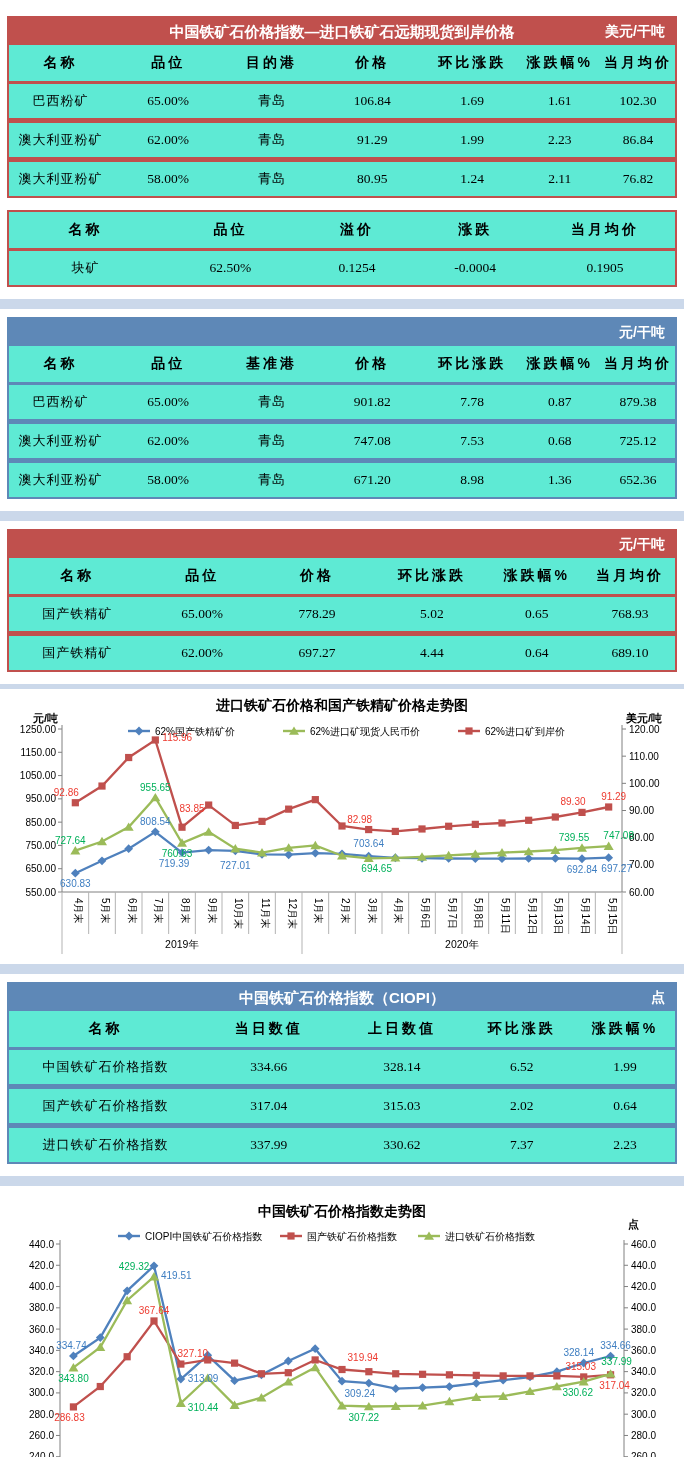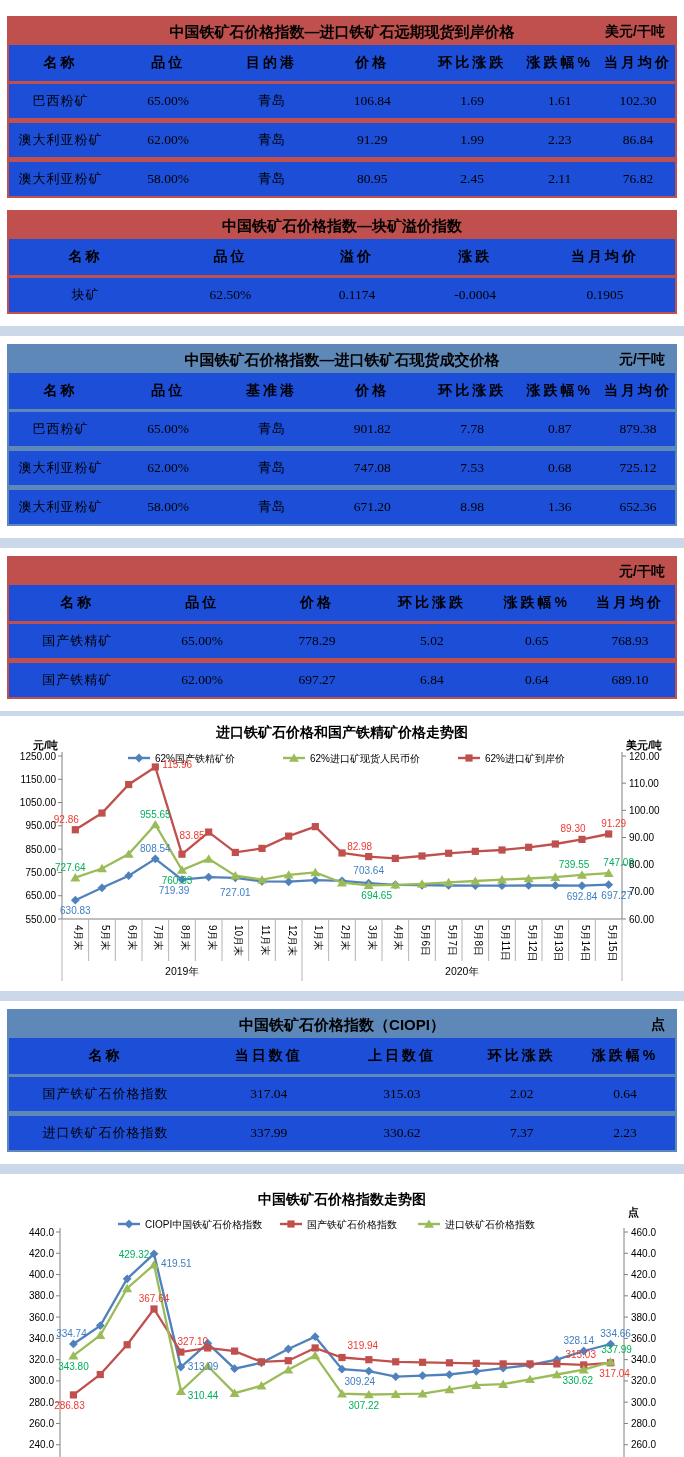--- a/index.html
+++ b/index.html
@@ -1,22 +1,22 @@
 <!DOCTYPE html>
 <html><head>
 <meta charset="utf-8">
 <style>
   html,body{margin:0;padding:0;}
   body{width:684px;background:#ffffff;font-family:"Liberation Sans",sans-serif;-webkit-font-smoothing:antialiased;}
   .band{height:10px;background:#cbd8ea;margin:8px 0;}
   .band.thin{height:5px;margin:5px 0;}
   .tbl{margin:8px 7px 12px 7px;border:2px solid var(--c);}
-  .tbl-head{position:relative;background:var(--c);color:#000000;height:27px;line-height:27px;text-align:center;font-weight:bold;font-size:15px;}
+  .tbl-head{position:relative;background:var(--c);color:#ffffff;height:27px;line-height:27px;text-align:center;font-weight:bold;font-size:15px;}
   .tbl-unit{position:absolute;right:10px;top:0;font-size:14px;font-weight:bold;}
-  .tbl table{width:100%;border-collapse:collapse;background:#1d4ed8;table-layout:fixed;}
+  .tbl table{width:100%;border-collapse:collapse;background:#5eead4;table-layout:fixed;}
   .tbl thead th{font-size:14px;font-weight:bold;color:#000;padding:9px 2px;letter-spacing:3px;border-bottom:3px solid var(--c);}
   .tbl tbody tr + tr td{border-top:5px solid var(--c);}
   .tbl td{font-size:13.5px;text-align:center;padding:8px 2px;color:#000;font-family:"Liberation Serif","DejaVu Serif",serif;}
   .tbl td.name{font-weight:normal;font-size:13px;font-family:"Liberation Sans",sans-serif;letter-spacing:1px;}
   .chart{margin:2px 0;}
   .chart svg{display:block;}
   svg text{font-family:"Liberation Sans",sans-serif;}
 </style>
 </head>
 <body>
@@ -66,33 +66,29 @@
             <td>91.29</td>
             <td>1.99</td>
             <td>2.23</td>
             <td>86.84</td>
           </tr>
           <tr>
             <td class="name">澳大利亚粉矿</td>
             <td>58.00%</td>
             <td>青岛</td>
             <td>80.95</td>
-            <td>2.45</td>
+            <td>1.24</td>
             <td>2.11</td>
             <td>76.82</td>
           </tr>
         </tbody>
       </table>
   </div>
 
   <div class="tbl" style="--c: #C0504D;">
-    <div class="tbl-head">
-      <span>中国铁矿石价格指数—块矿溢价指数</span>
-      
-    </div>
     <table>
         <colgroup>
           <col style="width: 23%;">
           <col style="width: 20.5%;">
           <col style="width: 17.5%;">
           <col style="width: 18%;">
           <col style="width: 21%;">
         </colgroup>
         <thead>
           <tr>
@@ -100,33 +96,32 @@
             <th>品位</th>
             <th>溢价</th>
             <th>涨跌</th>
             <th>当月均价</th>
           </tr>
         </thead>
         <tbody>
           <tr>
             <td class="name">块矿</td>
             <td>62.50%</td>
-            <td>0.1174</td>
+            <td>0.1254</td>
             <td>-0.0004</td>
             <td>0.1905</td>
           </tr>
         </tbody>
       </table>
   </div>
 
   <div class="band"></div>
 
   <div class="tbl" style="--c: #5E88B7;">
     <div class="tbl-head">
-      <span>中国铁矿石价格指数—进口铁矿石现货成交价格</span>
       <span class="tbl-unit">元/干吨</span>
     </div>
     <table>
         <colgroup>
           <col style="width: 15.5%;">
           <col style="width: 16.8%;">
           <col style="width: 14.2%;">
           <col style="width: 16.1%;">
           <col style="width: 13.9%;">
           <col style="width: 12.4%;">
@@ -206,21 +201,21 @@
             <td>65.00%</td>
             <td>778.29</td>
             <td>5.02</td>
             <td>0.65</td>
             <td>768.93</td>
           </tr>
           <tr>
             <td class="name">国产铁精矿</td>
             <td>62.00%</td>
             <td>697.27</td>
-            <td>6.84</td>
+            <td>4.44</td>
             <td>0.64</td>
             <td>689.10</td>
           </tr>
         </tbody>
       </table>
   </div>
 
   <div class="band thin"></div>
 
   <div class="chart">
@@ -424,20 +419,27 @@
         <thead>
           <tr>
             <th>名称</th>
             <th>当日数值</th>
             <th>上日数值</th>
             <th>环比涨跌</th>
             <th>涨跌幅%</th>
           </tr>
         </thead>
         <tbody>
+          <tr>
+            <td class="name">中国铁矿石价格指数</td>
+            <td>334.66</td>
+            <td>328.14</td>
+            <td>6.52</td>
+            <td>1.99</td>
+          </tr>
           <tr>
             <td class="name">国产铁矿石价格指数</td>
             <td>317.04</td>
             <td>315.03</td>
             <td>2.02</td>
             <td>0.64</td>
           </tr>
           <tr>
             <td class="name">进口铁矿石价格指数</td>
             <td>337.99</td>

